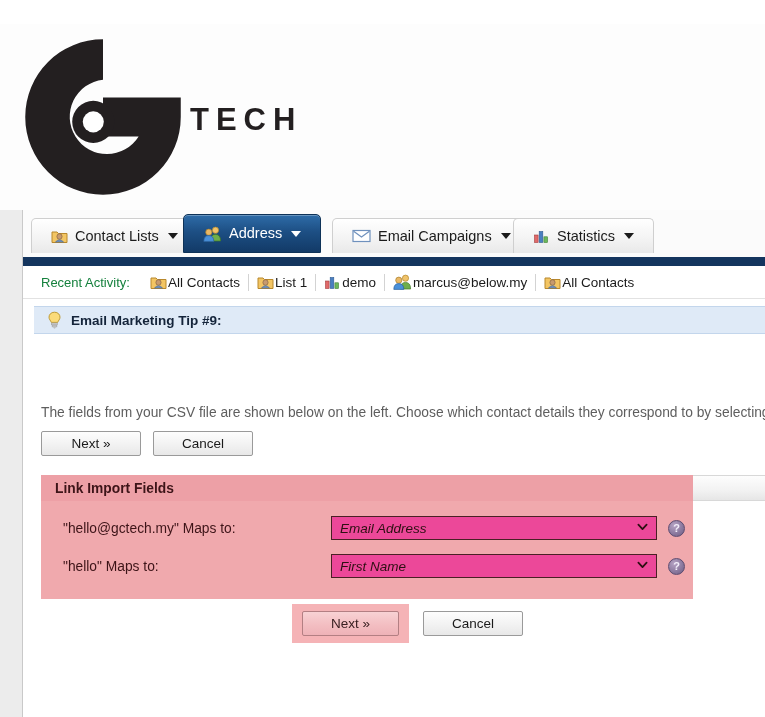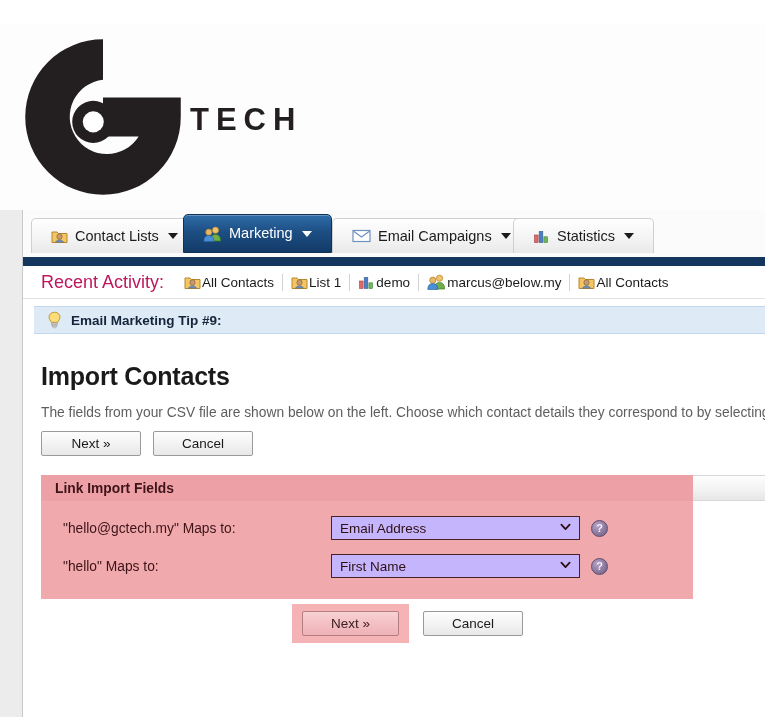--- a/index.html
+++ b/index.html
@@ -110,22 +110,22 @@
     left: 0; top: 56px;
     width: 743px; height: 33px;
     display: flex;
     align-items: center;
     padding-left: 18px;
     border-bottom: 1px solid #e2e2e2;
     background: #ffffff;
     overflow: hidden;
   }
   .recent-label {
-    font-size: 18px;
-    color: #be185d;
+    font-size: 13px;
+    color: #15803d;
     margin-right: 20px;
     white-space: nowrap;
   }
   .recent-item {
     display: flex;
     align-items: center;
     gap: 1px;
     font-size: 13.5px;
     color: #1a1a1a;
     white-space: nowrap;
@@ -234,32 +234,33 @@
     padding-left: 22px;
   }
   .field-label {
     width: 268px;
     font-size: 13.8px;
     color: #3d1418;
     white-space: nowrap;
   }
   .select-box {
     position: relative;
-    width: 249px;
+    width: 326px;
     height: 24px;
     border: 1px solid #4a2024;
-    background: #c4b5fd;
+    background: #ec4899;
     display: flex;
     align-items: center;
     padding: 0 24px 0 8px;
     font-size: 13.5px;
     color: #2e1013;
     cursor: pointer;
     white-space: nowrap;
     overflow: hidden;
+    font-style: italic;
   }
   .select-caret {
     position: absolute;
     right: 8px; top: 50%;
     transform: translateY(-60%);
     width: 11px; height: 11px;
   }
   .help-icon {
     width: 17px; height: 17px;
     border-radius: 50%;
@@ -335,21 +336,21 @@
         <span class="caret"></span>
       </div>
 
       <div class="tab active" style="left:160px;">
         <svg width="19" height="16" viewBox="0 0 19 16">
           <circle cx="12.5" cy="4.2" r="3.1" fill="#f0c36a" stroke="#b3862c" stroke-width=".7"></circle>
           <path d="M7.4 15 Q7.4 8.4 12.5 8.4 Q17.6 8.4 17.6 15 Z" fill="#6fae4a" stroke="#3f7a27" stroke-width=".7"></path>
           <circle cx="5.8" cy="6.2" r="3.1" fill="#e9b866" stroke="#a87c29" stroke-width=".7"></circle>
           <path d="M0.8 15.4 Q0.8 9.6 5.8 9.6 Q10.8 9.6 10.8 15.4 Z" fill="#4a90d9" stroke="#2c639d" stroke-width=".7"></path>
         </svg>
-        <span class="tab-label">Marketing</span>
+        <span class="tab-label">Address</span>
         <span class="caret"></span>
       </div>
 
       <div class="tab" style="left:309px;">
         <svg width="19" height="14" viewBox="0 0 19 14">
           <rect x="1" y="1.5" width="17" height="11" fill="#ffffff" stroke="#6f91bd" stroke-width="1.2"></rect>
           <path d="M1.6 2.2 L9.5 8 L17.4 2.2" fill="none" stroke="#6f91bd" stroke-width="1.2"></path>
         </svg>
         <span class="tab-label">Email Campaigns</span>
         <span class="caret"></span>
@@ -425,21 +426,20 @@
     <div class="tip">
       <svg width="17" height="18" viewBox="0 0 17 18" style="margin-right:8px;flex:none;">
         <path d="M8.5 1.2 C4.9 1.2 3 3.7 3 6.2 C3 8.4 4.7 9.6 5.3 11.4 L11.7 11.4 C12.3 9.6 14 8.4 14 6.2 C14 3.7 12.1 1.2 8.5 1.2 Z" fill="#fbdb7a" stroke="#b99328" stroke-width=".9"></path>
         <rect x="5.4" y="12" width="6.2" height="1.8" fill="#cfcfcf" stroke="#9a9a9a" stroke-width=".5"></rect>
         <rect x="6.1" y="14.2" width="4.8" height="1.7" fill="#cfcfcf" stroke="#9a9a9a" stroke-width=".5"></rect>
         <path d="M7 16.3 L10 16.3 L9 17.4 L8 17.4 Z" fill="#b5b5b5"></path>
       </svg>
       <b>Email Marketing Tip #9:</b>
     </div>
 
-    <div class="page-title">Import Contacts</div>
     <div class="page-desc">The fields from your CSV file are shown below on the left. Choose which contact details they correspond to by selecting</div>
 
     <div class="btnrow-top">
       <button class="btn">Next »</button>
       <button class="btn">Cancel</button>
     </div>
 
     <div class="panel-header-strip"></div>
 
     <div class="panel">

